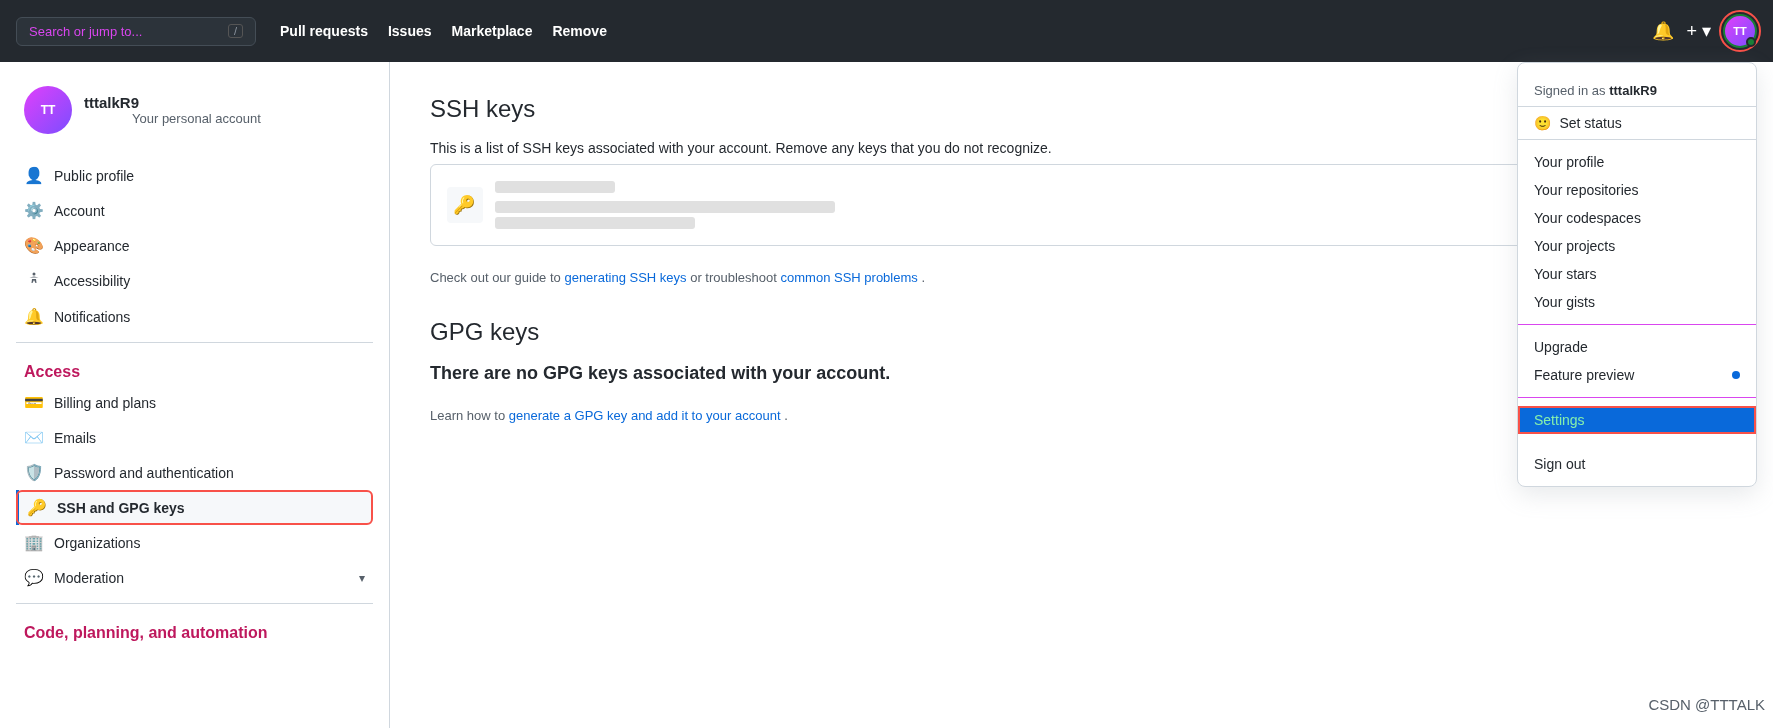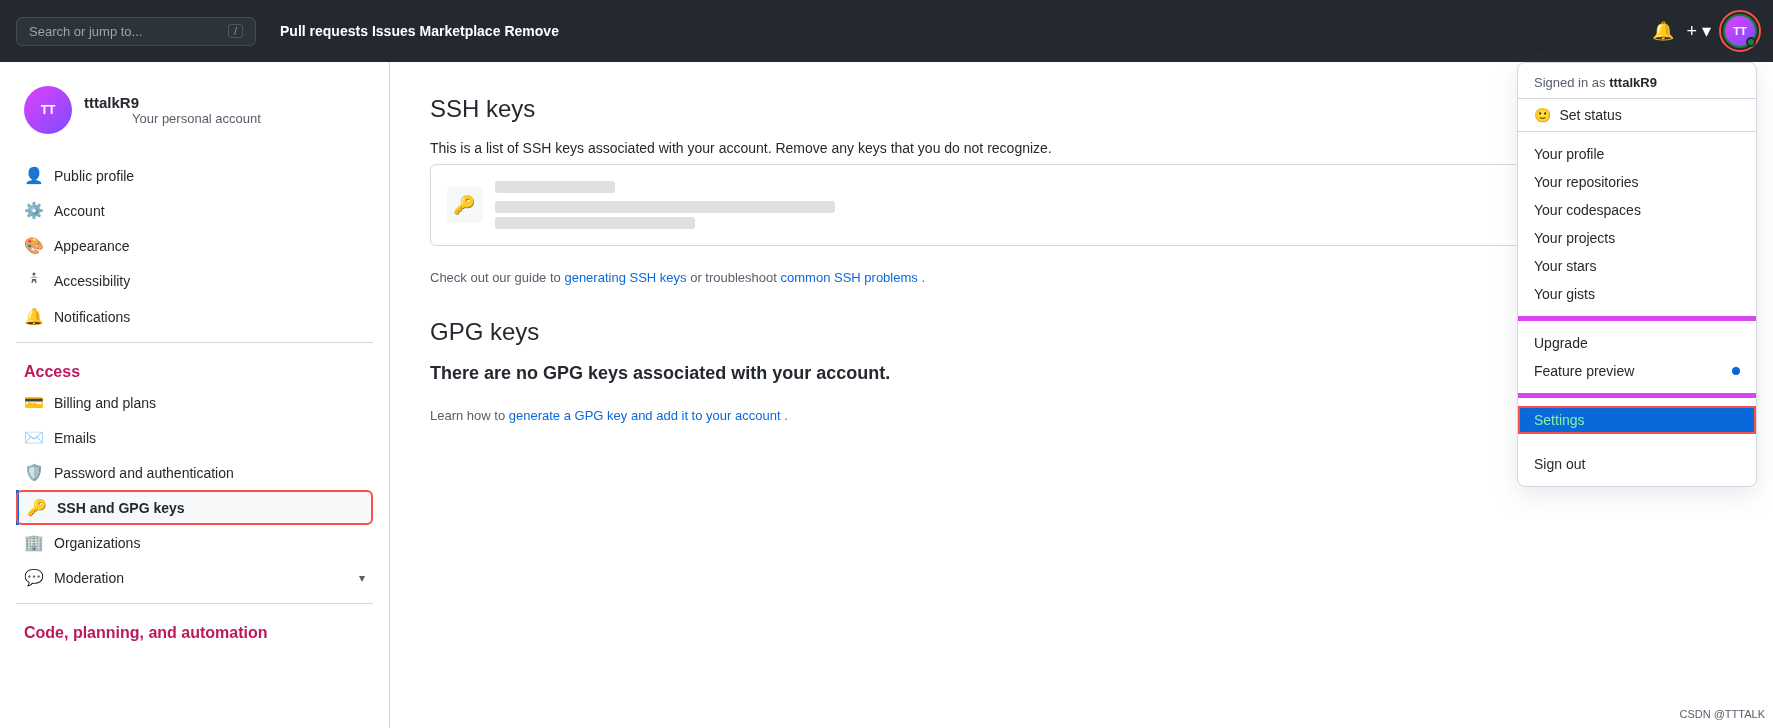--- a/index.html
+++ b/index.html
@@ -21,29 +21,29 @@
       border: 1px solid #444d56;
       border-radius: 6px;
       color: #8b949e;
       padding: 6px 12px;
       width: 240px;
       display: flex;
       align-items: center;
       justify-content: space-between;
       cursor: text;
     }
-    .topnav-search span { font-size: 13px; color: #a3a3a3; }
+    .topnav-search span { font-size: 13px; color: #d946ef; }
     .topnav-search .slash-badge {
       border: 1px solid #555;
       border-radius: 3px;
       padding: 0 5px;
       font-size: 11px;
       color: #8b949e;
     }
-    .topnav-links { display: flex; gap: 4px; margin-left: 8px; }
+    .topnav-links { display: flex; gap: 20px; margin-left: 8px; }
     .topnav-links a { color: #fff; font-weight: 600; font-size: 14px; text-decoration: none; }
     .topnav-right { margin-left: auto; display: flex; align-items: center; gap: 12px; }
     .topnav-icon-btn {
       background: none;
       border: none;
       color: #fff;
       cursor: pointer;
       font-size: 18px;
       display: flex;
       align-items: center;
@@ -194,37 +194,37 @@
       right: 16px;
       width: 240px;
       background: #fff;
       border: 1px solid #d0d7de;
       border-radius: 8px;
       box-shadow: 0 8px 24px rgba(140,149,159,.2);
       z-index: 300;
       overflow: hidden;
     }
     .dropdown-signed-in {
-      padding: 12px 16px 8px 16px;
+      padding: 20px 16px 8px 16px;
       border-bottom: 1px solid #d0d7de;
       font-size: 13px;
       color: #57606a;
     }
     .dropdown-signed-in strong { color: #24292f; }
     .dropdown-set-status {
       padding: 8px 16px;
       border-bottom: 1px solid #d0d7de;
       display: flex;
       align-items: center;
       gap: 8px;
       font-size: 14px;
       color: #24292f;
       cursor: pointer;
     }
-    .dropdown-section { padding: 8px 0; border-bottom: 5px solid #d946ef; }
+    .dropdown-section { padding: 8px 0; border-bottom: 1px solid #d946ef; }
     .dropdown-item {
       display: flex;
       align-items: center;
       gap: 8px;
       padding: 6px 16px;
       font-size: 14px;
       color: #24292f;
       text-decoration: none;
       cursor: pointer;
       justify-content: space-between;
@@ -240,23 +240,23 @@
 
     
     .new-ssh-key-highlight {
       outline: 2px solid #f85149;
       outline-offset: 2px;
       border-radius: 6px;
     }
 
     .footer-credit {
       position: fixed;
-      bottom: 8px;
+      bottom: 15px;
       right: 8px;
-      font-size: 11px;
+      font-size: 15px;
       color: #57606a;
     }
   </style>
 </head>
 <body>
 
 <nav class="topnav">
   <div class="topnav-search">
     <span>Search or jump to...</span>
     <span class="slash-badge">/</span>

